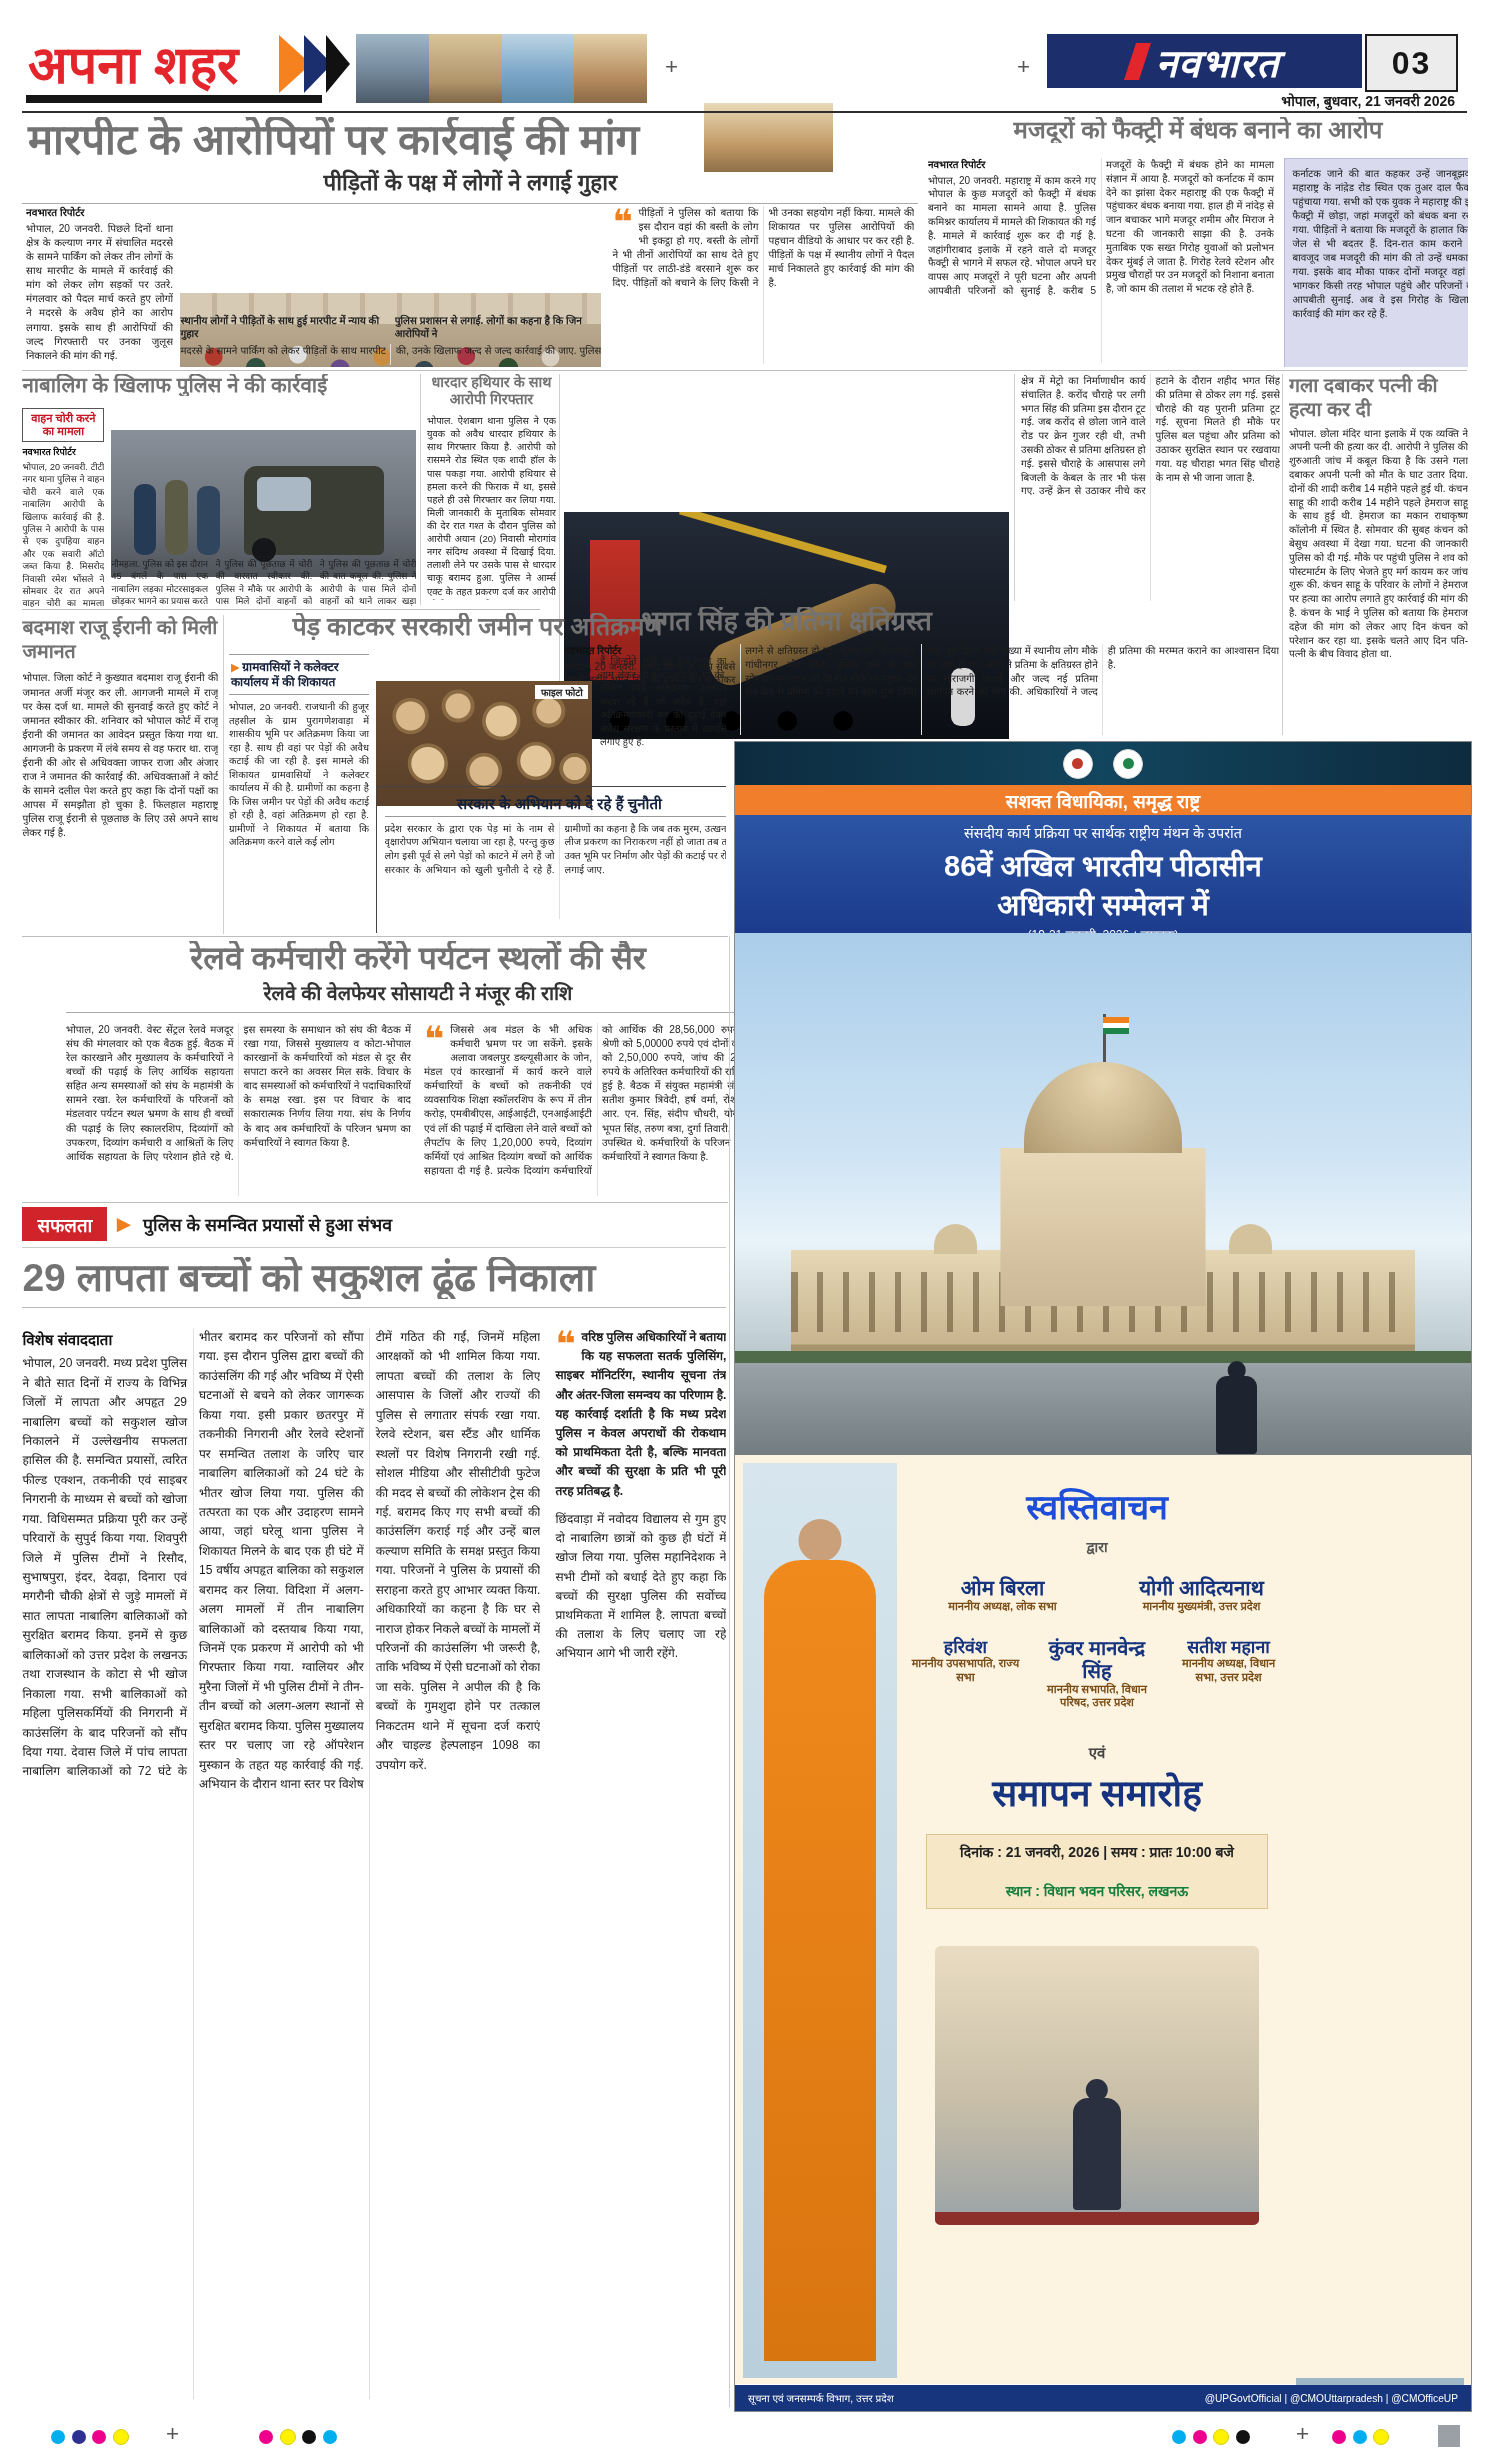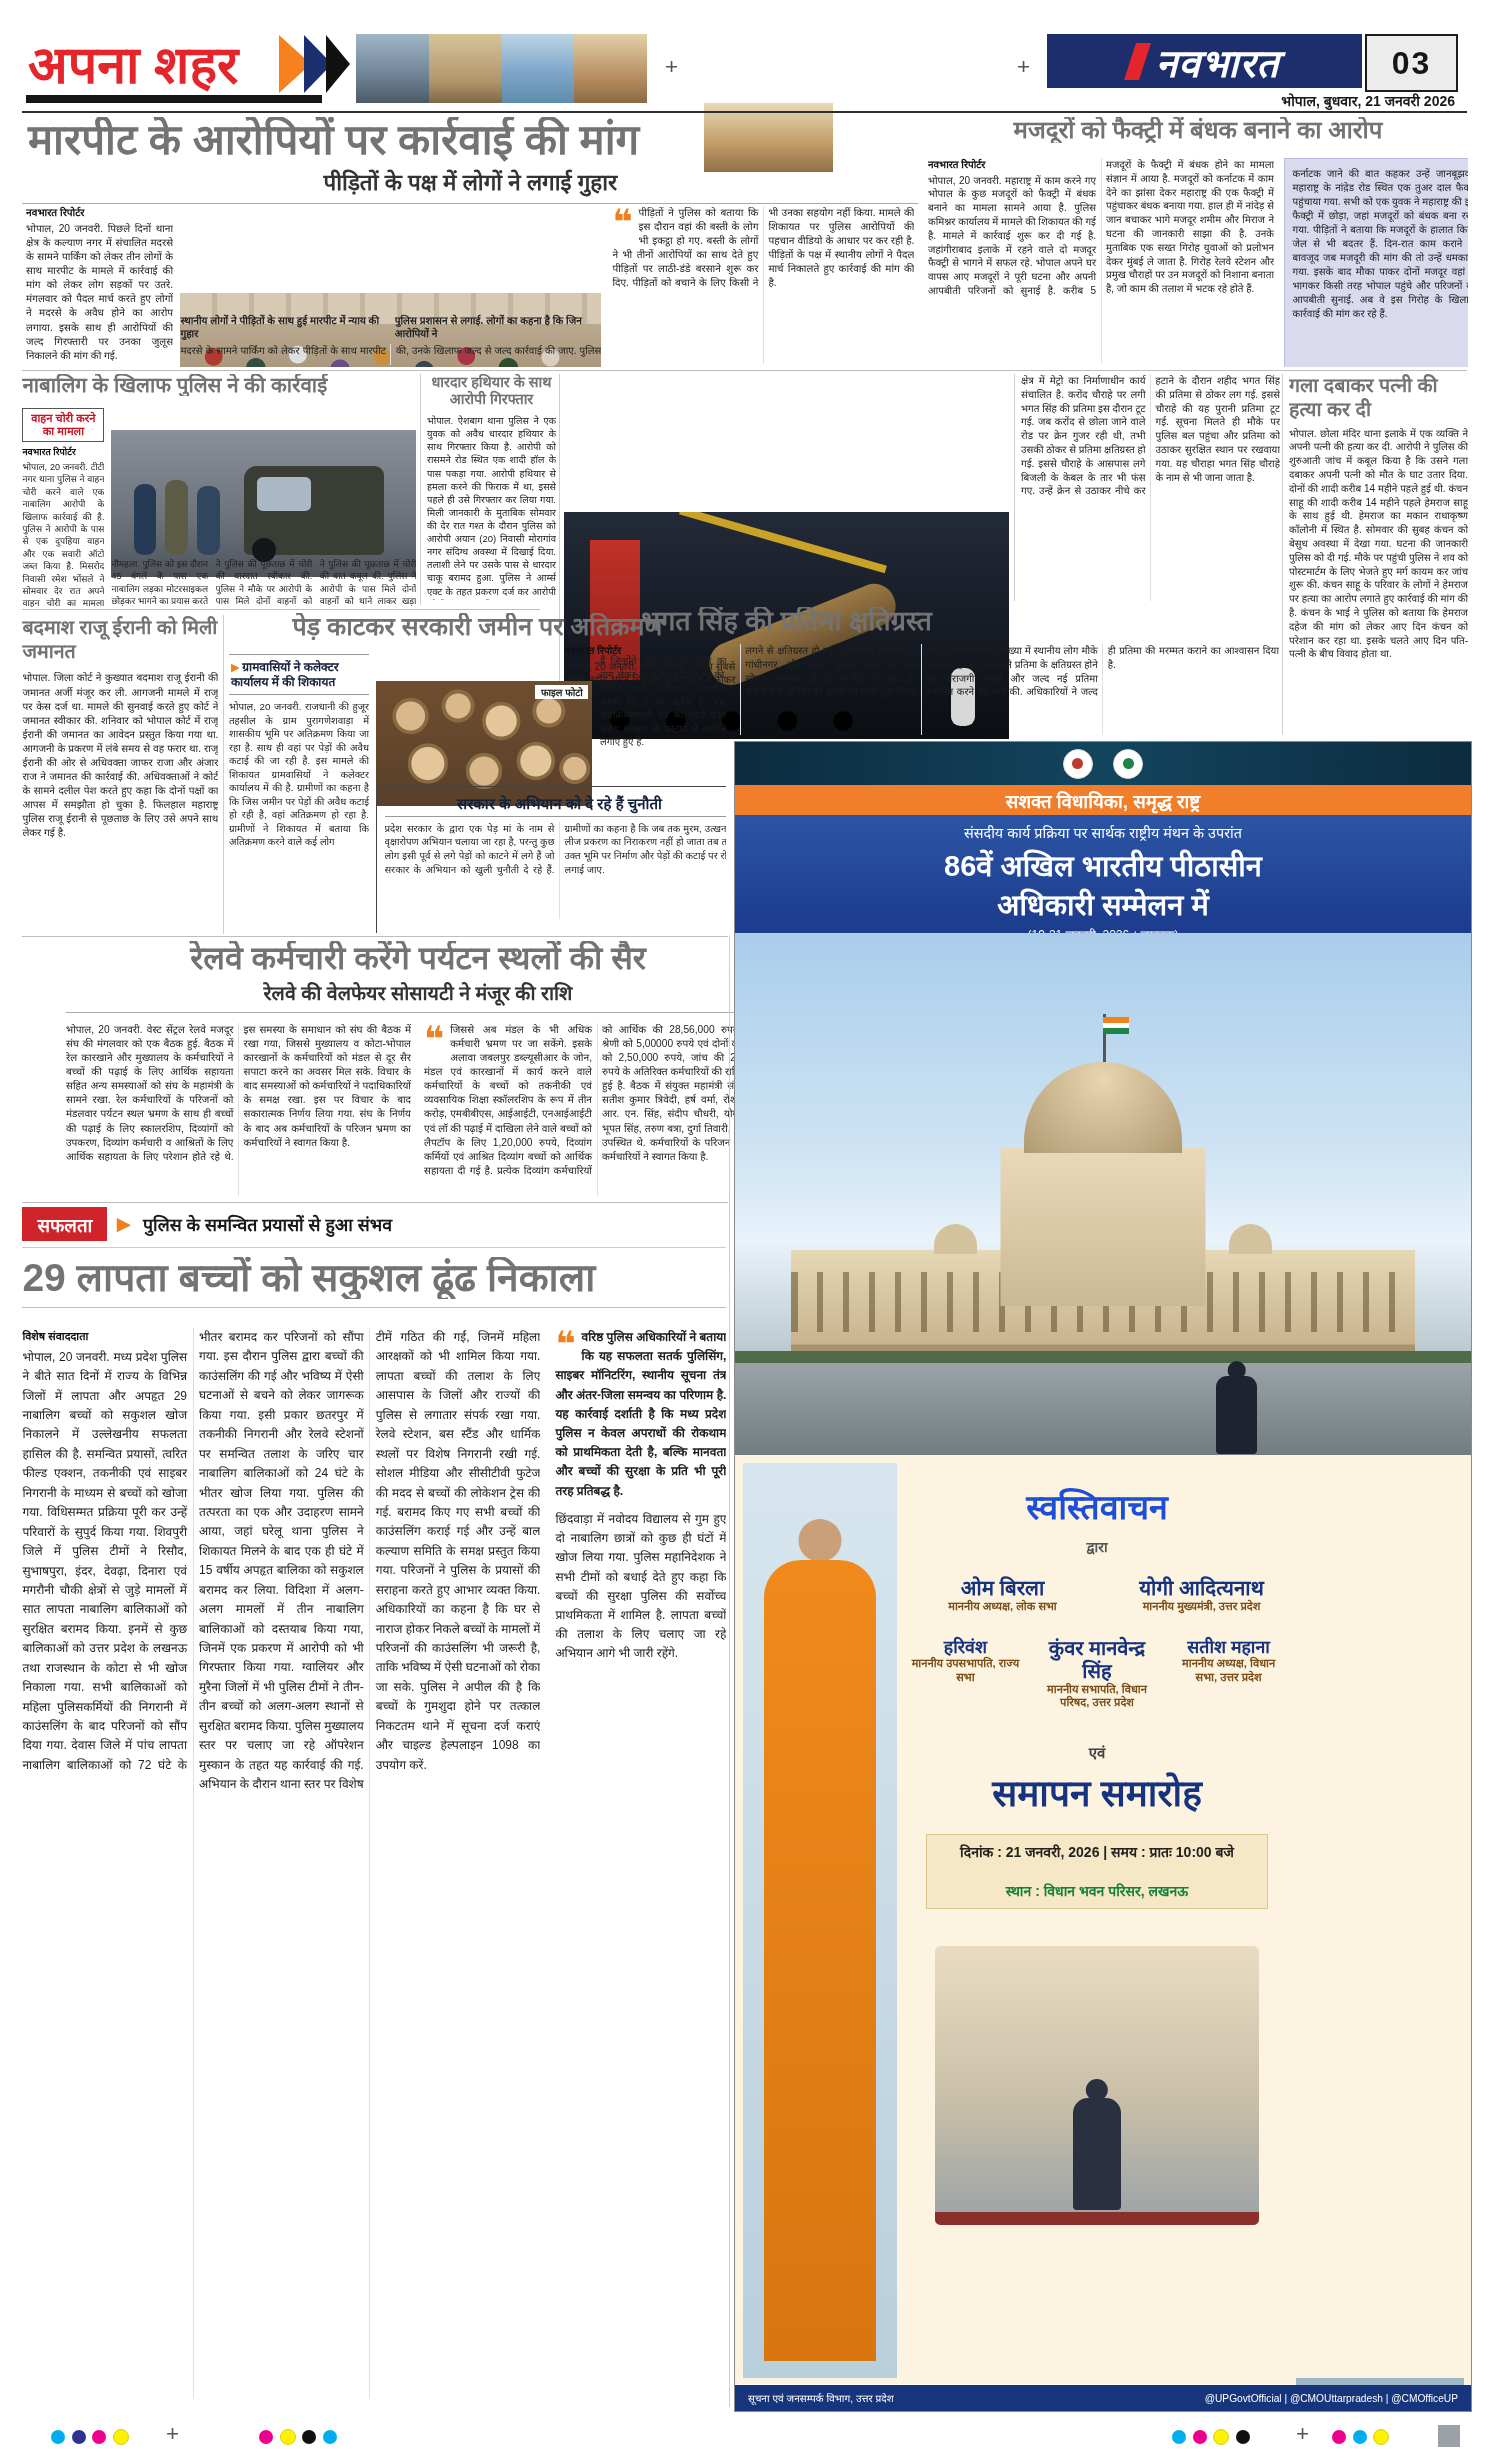--- a/index.html
+++ b/index.html
@@ -247,21 +247,21 @@
 
   <div class="abs" style="left:22.4px;top:1207px;width:704px;height:1200px;overflow:hidden;">
     <div style="display:flex;align-items:center;gap:9.3px;border-bottom:0.9px solid #ccc;padding-bottom:5.6px;">
       <span class="badge">सफलता</span>
       <span class="arrow-ic" style="font-size:18.6px;">▶</span>
       <span class="strip-kick">पुलिस के समन्वित प्रयासों से हुआ संभव</span>
     </div>
     <div class="hl" style="font-size:39px;margin-top:9.3px;">29 लापता बच्चों को सकुशल ढूंढ निकाला</div>
     <div style="height:0.9px;background:#bbb;margin-top:7.5px;"></div>
     <div class="abs bodytxt colr" style="left:0;top:121px;width:518px;height:1071px;column-count:3;font-size:12px;line-height:1.62;">
-      <span class="byline" style="font-size:11px;">विशेष संवाददाता</span>
+      <span class="byline" style="font-size:15px;">विशेष संवाददाता</span>
       <span>भोपाल, 20 जनवरी. मध्य प्रदेश पुलिस ने बीते सात दिनों में राज्य के विभिन्न जिलों में लापता और अपहृत 29 नाबालिग बच्चों को सकुशल खोज निकालने में उल्लेखनीय सफलता हासिल की है. समन्वित प्रयासों, त्वरित फील्ड एक्शन, तकनीकी एवं साइबर निगरानी के माध्यम से बच्चों को खोजा गया. विधिसम्मत प्रक्रिया पूरी कर उन्हें परिवारों के सुपुर्द किया गया. शिवपुरी जिले में पुलिस टीमों ने रिसौद, सुभाषपुरा, इंदर, देवढ़ा, दिनारा एवं मगरौनी चौकी क्षेत्रों से जुड़े मामलों में सात लापता नाबालिग बालिकाओं को सुरक्षित बरामद किया. इनमें से कुछ बालिकाओं को उत्तर प्रदेश के लखनऊ तथा राजस्थान के कोटा से भी खोज निकाला गया. सभी बालिकाओं को महिला पुलिसकर्मियों की निगरानी में काउंसलिंग के बाद परिजनों को सौंप दिया गया. देवास जिले में पांच लापता नाबालिग बालिकाओं को 72 घंटे के भीतर बरामद कर परिजनों को सौंपा गया. इस दौरान पुलिस द्वारा बच्चों की काउंसलिंग की गई और भविष्य में ऐसी घटनाओं से बचने को लेकर जागरूक किया गया. इसी प्रकार छतरपुर में तकनीकी निगरानी और रेलवे स्टेशनों पर समन्वित तलाश के जरिए चार नाबालिग बालिकाओं को 24 घंटे के भीतर खोज लिया गया. पुलिस की तत्परता का एक और उदाहरण सामने आया, जहां घरेलू थाना पुलिस ने शिकायत मिलने के बाद एक ही घंटे में 15 वर्षीय अपहृत बालिका को सकुशल बरामद कर लिया. विदिशा में अलग-अलग मामलों में तीन नाबालिग बालिकाओं को दस्तयाब किया गया, जिनमें एक प्रकरण में आरोपी को भी गिरफ्तार किया गया. ग्वालियर और मुरैना जिलों में भी पुलिस टीमों ने तीन-तीन बच्चों को अलग-अलग स्थानों से सुरक्षित बरामद किया. पुलिस मुख्यालय स्तर पर चलाए जा रहे ऑपरेशन मुस्कान के तहत यह कार्रवाई की गई. अभियान के दौरान थाना स्तर पर विशेष टीमें गठित की गईं, जिनमें महिला आरक्षकों को भी शामिल किया गया. लापता बच्चों की तलाश के लिए आसपास के जिलों और राज्यों की पुलिस से लगातार संपर्क रखा गया. रेलवे स्टेशन, बस स्टैंड और धार्मिक स्थलों पर विशेष निगरानी रखी गई. सोशल मीडिया और सीसीटीवी फुटेज की मदद से बच्चों की लोकेशन ट्रेस की गई. बरामद किए गए सभी बच्चों की काउंसलिंग कराई गई और उन्हें बाल कल्याण समिति के समक्ष प्रस्तुत किया गया. परिजनों ने पुलिस के प्रयासों की सराहना करते हुए आभार व्यक्त किया. अधिकारियों का कहना है कि घर से नाराज होकर निकले बच्चों के मामलों में परिजनों की काउंसलिंग भी जरूरी है, ताकि भविष्य में ऐसी घटनाओं को रोका जा सके. पुलिस ने अपील की है कि बच्चों के गुमशुदा होने पर तत्काल निकटतम थाने में सूचना दर्ज कराएं और चाइल्ड हेल्पलाइन 1098 का उपयोग करें.</span>
     </div>
     <div class="abs" style="left:533px;top:121px;width:171px;height:1071px;overflow:hidden;">
       <div class="bodytxt" style="font-size:12px;line-height:1.6;font-weight:700;">
         <span class="qmark">❝</span>
         <span>वरिष्ठ पुलिस अधिकारियों ने बताया कि यह सफलता सतर्क पुलिसिंग, साइबर मॉनिटरिंग, स्थानीय सूचना तंत्र और अंतर-जिला समन्वय का परिणाम है. यह कार्रवाई दर्शाती है कि मध्य प्रदेश पुलिस न केवल अपराधों की रोकथाम को प्राथमिकता देती है, बल्कि मानवता और बच्चों की सुरक्षा के प्रति भी पूरी तरह प्रतिबद्ध है.</span>
       </div>
       <div class="bodytxt" style="font-size:12px;line-height:1.6;margin-top:9.3px;">
         <span>छिंदवाड़ा में नवोदय विद्यालय से गुम हुए दो नाबालिग छात्रों को कुछ ही घंटों में खोज लिया गया. पुलिस महानिदेशक ने सभी टीमों को बधाई देते हुए कहा कि बच्चों की सुरक्षा पुलिस की सर्वोच्च प्राथमिकता में शामिल है. लापता बच्चों की तलाश के लिए चलाए जा रहे अभियान आगे भी जारी रहेंगे.</span>
       </div>

